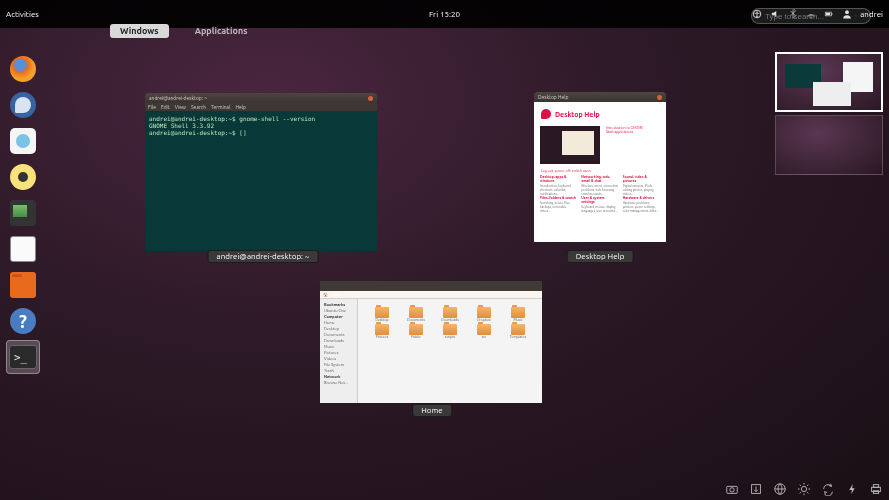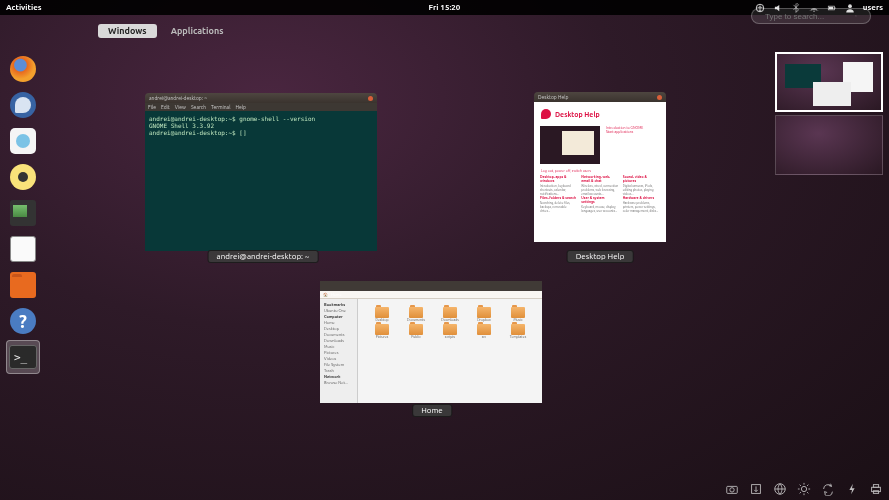--- a/index.html
+++ b/index.html
@@ -2,27 +2,27 @@
 <html><head>
 <meta charset="utf-8">
 <style>
 * { margin:0; padding:0; box-sizing:border-box; }
 body {
   width:889px; height:500px;
   background: radial-gradient(ellipse at 30% 20%, #4a2640 0%, #2e1a28 40%, #1a0f15 100%);
   font-family: "Ubuntu", sans-serif; color:#fff; overflow:hidden; position:relative;
 }
 
-.topbar { height:15px; background:rgba(0,0,0,.9); display:flex; align-items:center; font-size:8px; padding:0 6px; font-weight:bold; }
+.topbar { height:28px; background:rgba(0,0,0,.9); display:flex; align-items:center; font-size:8px; padding:0 6px; font-weight:normal; }
 .topbar-center { position:absolute; left:50%; transform:translateX(-50%); }
 .topbar-right { margin-left:auto; display:flex; gap:8px; align-items:center; }
 .tb-icon { width:10px; height:10px; display:inline-block; }
 
 .tabsrow { position:absolute; top:24px; left:98px; display:flex; gap:4px; font-size:9px; font-weight:bold; }
-.tab { padding:2px 10px; border-radius:3px; color:#bbb; cursor:pointer; }
+.tab { padding:2px 10px; border-radius:3px; color:#bbb; cursor:pointer;margin-left:12px; }
 .tab.active { background:#d9d9d9; color:#222; }
 
 .search { position:absolute; top:8px; right:18px; width:120px; height:16px; background:rgba(255,255,255,.1); border:1px solid rgba(255,255,255,.25); border-radius:9px; display:flex; align-items:center; padding:0 13px; }
 .search input { background:none; border:none; color:#999; font-size:8px; width:90px; outline:none; }
 .mag { width:10px; height:10px; opacity:.6; }
 
 .dash { position:absolute; left:0; top:52px; width:44px; display:flex; flex-direction:column; gap:2px; padding-left:6px; }
 .dash-icon { width:34px; height:34px; border-radius:4px; display:flex; align-items:center; justify-content:center; cursor:pointer; }
 .dash-icon.selected { background:rgba(255,255,255,0.22); border:1px solid rgba(255,255,255,0.35); }
 .ico-firefox { background: radial-gradient(circle at 40% 35%, #5b8dd8 25%, #e86a1f 30%, #f3a02d 60%); border-radius:50%; width:26px; height:26px; }
@@ -103,21 +103,21 @@
       </svg>
     <svg class="tb-icon" viewBox="0 0 16 16">
         <rect x="2" y="5" width="10" height="6" fill="none" stroke="#ddd"></rect>
         <rect x="12" y="7" width="1.5" height="2" fill="#ddd"></rect>
         <rect x="3" y="6" width="7" height="4" fill="#ddd"></rect>
       </svg>
     <svg class="tb-icon" viewBox="0 0 16 16">
         <circle cx="8" cy="5" r="3" fill="#ddd"></circle>
         <path d="M2 15c0-4 4-5 6-5s6 1 6 5" fill="#ddd"></path>
       </svg>
-    <span>users</span>
+    <span>andrei</span>
   </span>
 </div>
 
 <div class="tabsrow">
   <div class="tab active">Windows</div>
   <div class="tab">Applications</div>
 </div>
 
 <div class="search">
   <input placeholder="Type to search..." style="">

